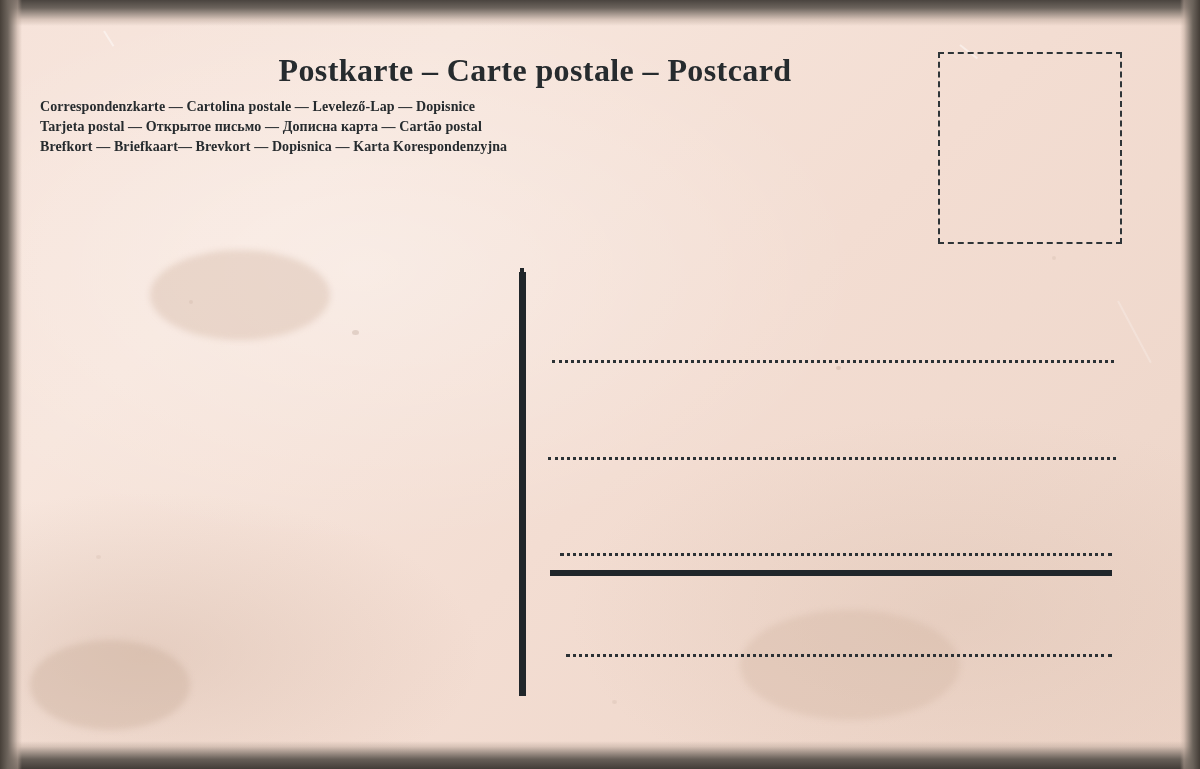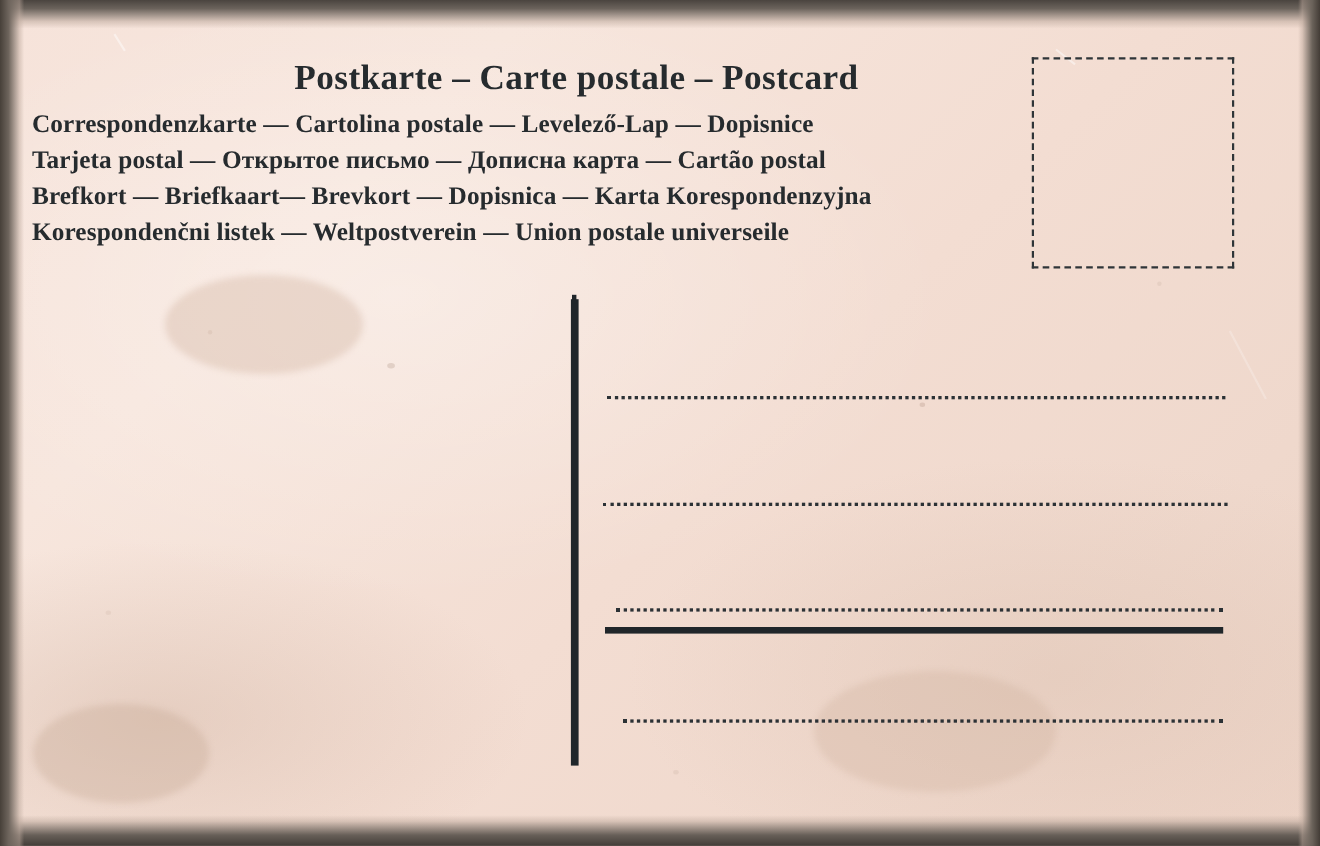--- a/index.html
+++ b/index.html
@@ -51,35 +51,35 @@
     position: absolute;
     background: rgba(255,255,255,0.45);
     pointer-events: none;
     transform-origin: left center;
   }
 
   
   .header {
     position: absolute;
     top: 52px;
-    left: 29px;
+    left: 40px;
     width: 890px;
   }
   .title-line {
     text-align: center;
     font-size: 32px;
     font-weight: bold;
     letter-spacing: 0.4px;
     color: #262b2e;
     white-space: nowrap;
     margin-bottom: 8px;
     padding-left: 100px;
   }
   .lang-line {
-    font-size: 23px;
+    font-size: 14px;
     font-weight: bold;
     color: #262b2e;
     white-space: nowrap;
     line-height: 1.42;
     letter-spacing: 0.1px;
   }
 
   
   .stamp-box {
     position: absolute;
@@ -159,21 +159,20 @@
 
   <div class="scratch" style="left:104px; top:30px; width:18px; height:2px; transform:rotate(58deg);"></div>
   <div class="scratch" style="left:960px; top:44px; width:22px; height:2px; transform:rotate(38deg);"></div>
   <div class="scratch" style="left:1118px; top:300px; width:70px; height:2px; transform:rotate(62deg); opacity:.5;"></div>
 
   <div class="header">
     <div class="title-line">Postkarte – Carte postale – Postcard</div>
     <div class="lang-line">Correspondenzkarte — Cartolina postale — Levelező-Lap — Dopisnice</div>
     <div class="lang-line">Tarjeta postal — Открытое письмо — Дописна карта — Cartão postal</div>
     <div class="lang-line">Brefkort — Briefkaart— Brevkort — Dopisnica — Karta Korespondenzyjna</div>
-    <div class="lang-line">Korespondenčni listek  —  Weltpostverein  —  Union postale universeile</div>
   </div>
 
   <div class="stamp-box"></div>
 
   <div class="divider"></div>
 
   <div class="dotline d1"></div>
   <div class="dotline d2"></div>
   <div class="dotline d3"></div>
   <div class="solidline"></div>

